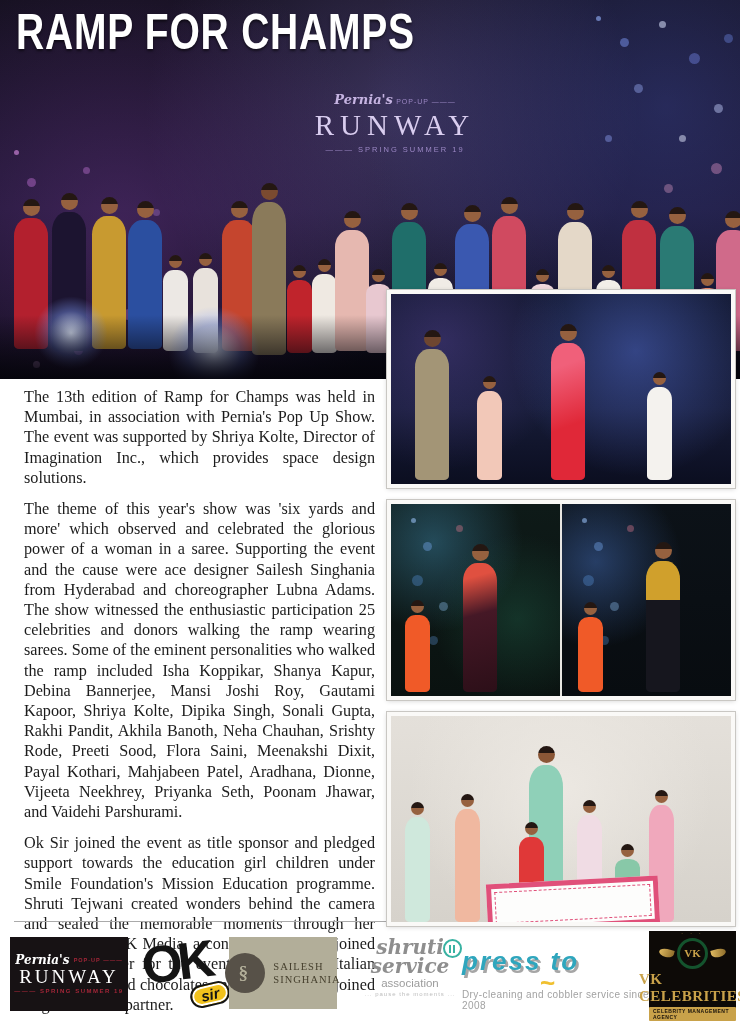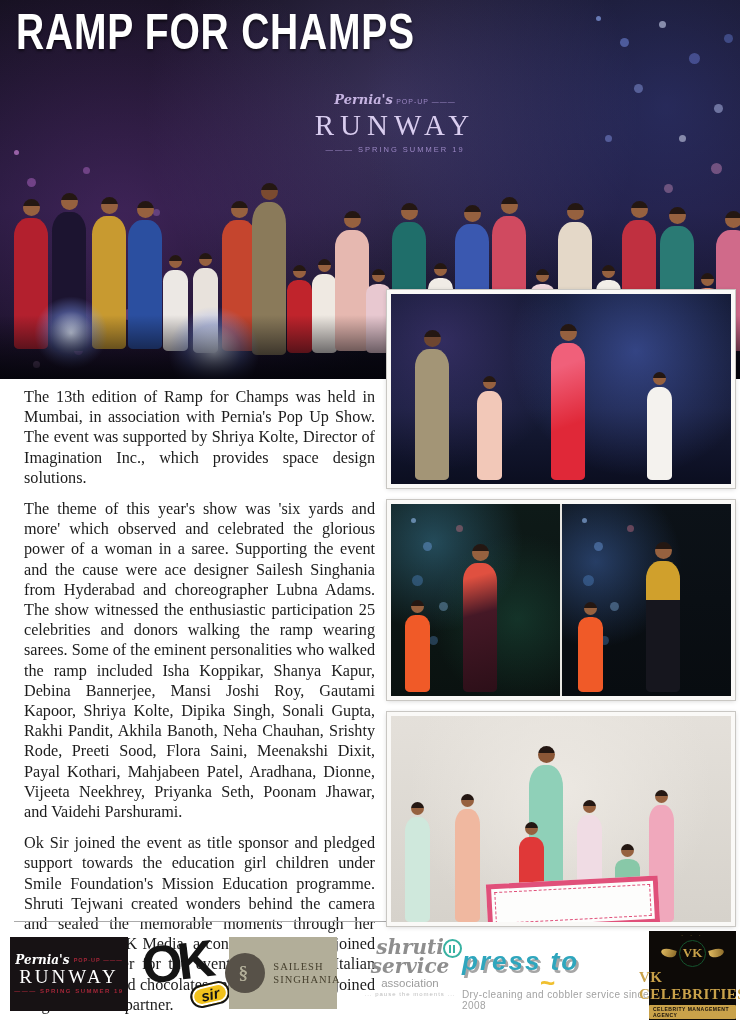--- a/index.html
+++ b/index.html
@@ -128,23 +128,23 @@
   .pt-tilde{position:absolute;left:78px;top:22px;color:#f0c030;
     font-family:"Liberation Sans",sans-serif;font-weight:900;font-size:26px;}
   .pt-tag{margin-top:12px;font-family:"Liberation Sans",sans-serif;font-size:10px;color:#a2a2a2;letter-spacing:.4px;}
   .lg-vk{left:649px;top:931px;width:87px;height:89px;background:#0d0a07;color:#c9a24a;
     display:flex;flex-direction:column;align-items:center;justify-content:center;gap:2px;}
   .vk-orn{font-size:5px;letter-spacing:3px;line-height:5px;}
   .vk-row{display:flex;align-items:center;gap:3px;}
   .vk-wing{width:15px;height:8px;background:linear-gradient(100deg,#e2bc62,#8a6a28);}
   .vk-wl{border-radius:50% 0 50% 50%;transform:rotate(14deg);}
   .vk-wr{border-radius:0 50% 50% 50%;transform:rotate(-14deg);}
-  .vk-circle{width:25px;height:25px;border:1px solid #14532d;border-radius:50%;
+  .vk-circle{width:25px;height:25px;border:3px solid #14532d;border-radius:50%;
     display:flex;align-items:center;justify-content:center;
-    font-family:"Liberation Serif",serif;font-weight:700;font-size:13px;}
+    font-family:"Liberation Serif",serif;font-weight:700;font-size:11px;}
   .vk-name{font-family:"Liberation Serif",serif;font-weight:700;font-size:15px;letter-spacing:.5px;}
   .vk-banner{background:#c9a24a;color:#16100a;font-family:"Liberation Sans",sans-serif;
     font-weight:700;font-size:5px;letter-spacing:.5px;padding:1px 4px;border-radius:1px;}
 </style>
 </head>
 <body>
 
 <div class="page">
 
   <div class="hero">

